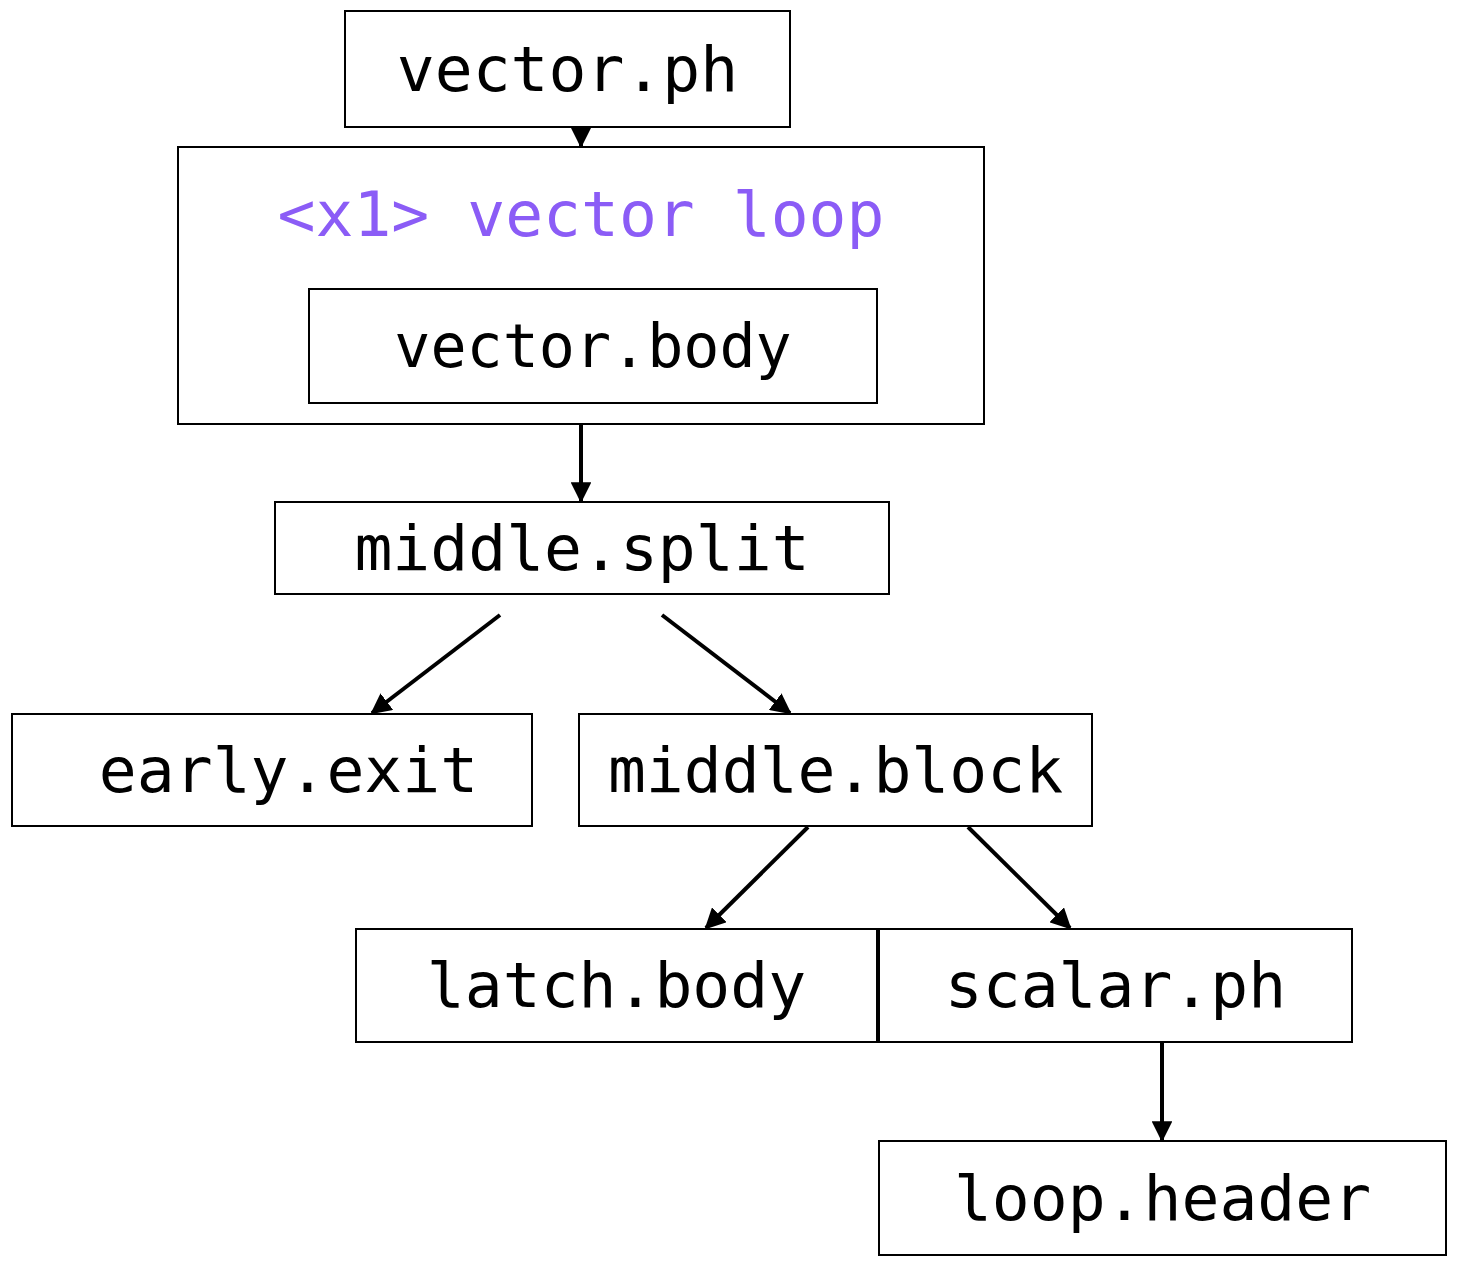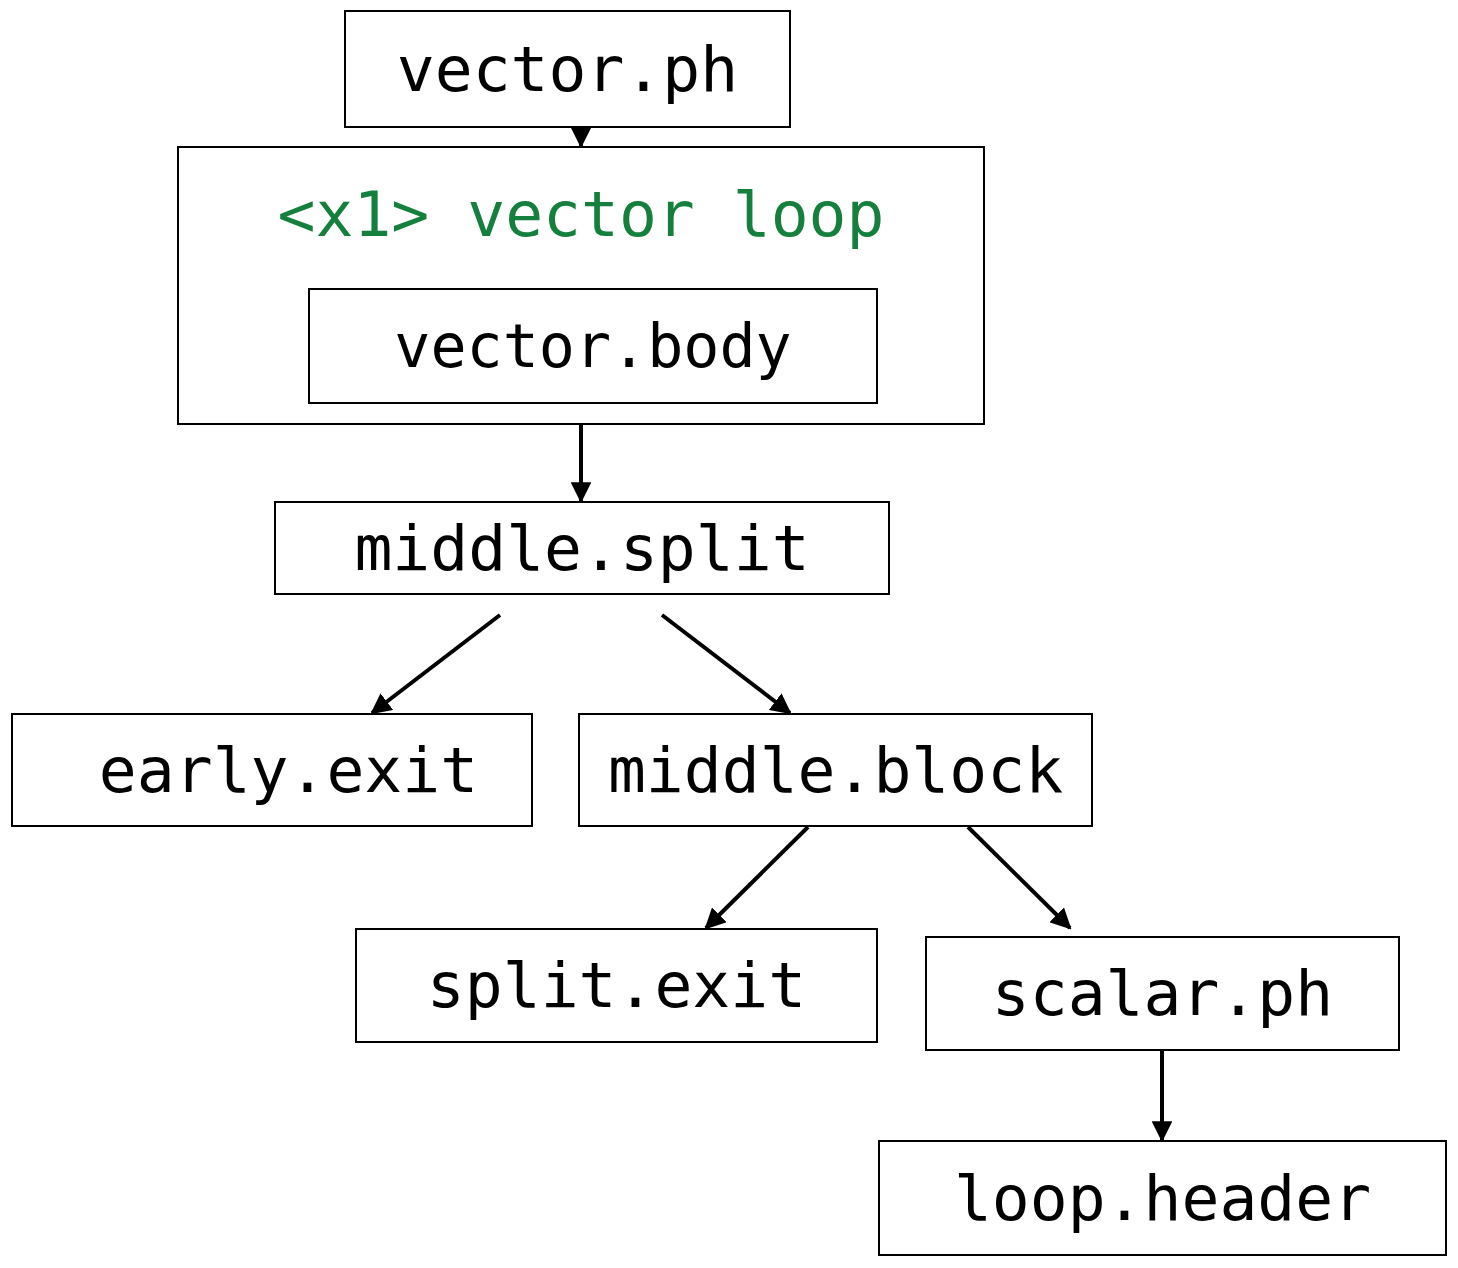--- a/index.html
+++ b/index.html
@@ -41,21 +41,21 @@
   }
   .gv-cluster {
     display: block;
   }
   .gv-cluster-label {
     position: absolute;
     left: 0;
     right: 0;
     text-align: center;
     white-space: pre;
-    color: #15803d;
+    color: #8b5cf6;
     font-family: "DejaVu Sans Mono", monospace;
   }
   .gv-label {
     white-space: pre;
     color: #000000;
     font-family: "DejaVu Sans Mono", monospace;
     line-height: 1;
     letter-spacing: 0px;
   }
 </style>
@@ -99,24 +99,24 @@
 
   <div class="gv-node" id="node-early_exit" style="left: 11px; top: 713px; width: 522px; height: 114px; padding-left: 33px;">
     <span class="gv-label" style="font-size: 63px;">early.exit</span>
   </div>
 
   <div class="gv-node" id="node-middle_block" style="left: 578px; top: 713px; width: 515px; height: 114px;">
     <span class="gv-label" style="font-size: 63px;">middle.block</span>
   </div>
 
   <div class="gv-node" id="node-latch_exit" style="left: 355px; top: 928px; width: 523px; height: 115px;">
-    <span class="gv-label" style="font-size: 63px;">split.exit</span>
+    <span class="gv-label" style="font-size: 63px;">latch.body</span>
   </div>
 
-  <div class="gv-node" id="node-scalar_ph" style="left: 925px; top: 928px; width: 475px; height: 115px; margin-top: 8px;">
+  <div class="gv-node" id="node-scalar_ph" style="left: 878px; top: 928px; width: 475px; height: 115px;">
     <span class="gv-label" style="font-size: 63px;">scalar.ph</span>
   </div>
 
   <div class="gv-node" id="node-loop_header" style="left: 878px; top: 1140px; width: 569px; height: 116px;">
     <span class="gv-label" style="font-size: 63px;">loop.header</span>
   </div>
 
 </div>
 
 </body></html>

